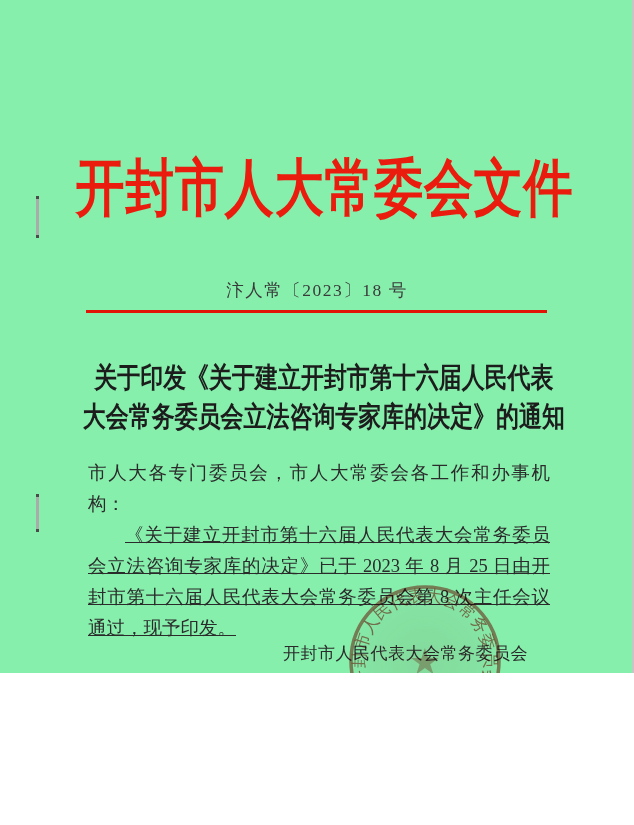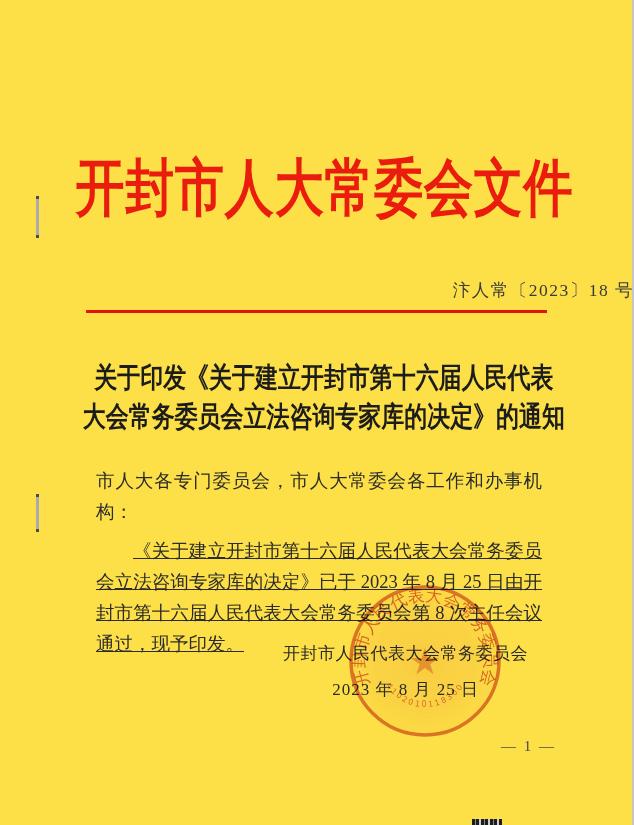--- a/index.html
+++ b/index.html
@@ -1,19 +1,19 @@
 <!DOCTYPE html>
 <html><head>
 <meta charset="utf-8">
 <style>
   html, body { margin: 0; padding: 0; background: #ffffff; }
   .page {
     position: relative;
-    width: 634px; height: 825px;
-    background: #fde047;
+    width: 634px; height: 673px;
+    background: #86efac;
     overflow: hidden;
     font-family: "Liberation Serif", "DejaVu Serif", serif;
     color: #2b2b2b;
   }
   
   .edge-line {
     position: absolute; right: 0; top: 0; width: 2px; height: 100%;
     background: #c6c6c6;
   }
   
@@ -33,42 +33,42 @@
   .header-title {
     position: absolute; top: 146px; left: 0; width: 100%;
     margin: 0; padding-left: 8px; box-sizing: border-box;
     text-align: center;
     font-size: 62px; font-weight: bold; color: #ea1c0d;
     transform: scaleX(0.79); transform-origin: 52% 50%;
     white-space: nowrap; letter-spacing: 1px;
   }
   .doc-number {
     position: absolute; top: 278px; left: 0; width: 100%;
-    text-align: right;
+    text-align: center;
     font-size: 17.5px; color: #3a3a3a; letter-spacing: 1.5px;
   }
   .red-rule {
     position: absolute; top: 310px; left: 86px; width: 461px; height: 3px;
     background: #e01507;
   }
   .doc-title {
     position: absolute; top: 358px; left: 0; width: 100%;
     margin: 0; padding-left: 14px; box-sizing: border-box;
     text-align: center;
     font-size: 28px; font-weight: bold; color: #1c1c1c;
     line-height: 39px; letter-spacing: 0;
     transform: scaleX(0.82); transform-origin: 51% 50%;
     white-space: nowrap;
   }
   .body-block {
     position: absolute; top: 458px; left: 88px; width: 462px;
     font-size: 18.5px; line-height: 31px; color: #2b2b2b;
     text-align: justify;
   }
-  .body-block p { margin: 8px; }
+  .body-block p { margin: 0; }
   .body-block .indent { text-indent: 2em; text-decoration: underline; }
   .signature-block {
     position: absolute; top: 642px; right: 106px;
     text-align: center;
     font-size: 17px; color: #2b2b2b; letter-spacing: 0.5px;
     white-space: nowrap;
   }
   .signature-date { margin-top: 13px; letter-spacing: 1px; }
   .seal {
     position: absolute; left: 345px; top: 581px; width: 160px; height: 160px;

